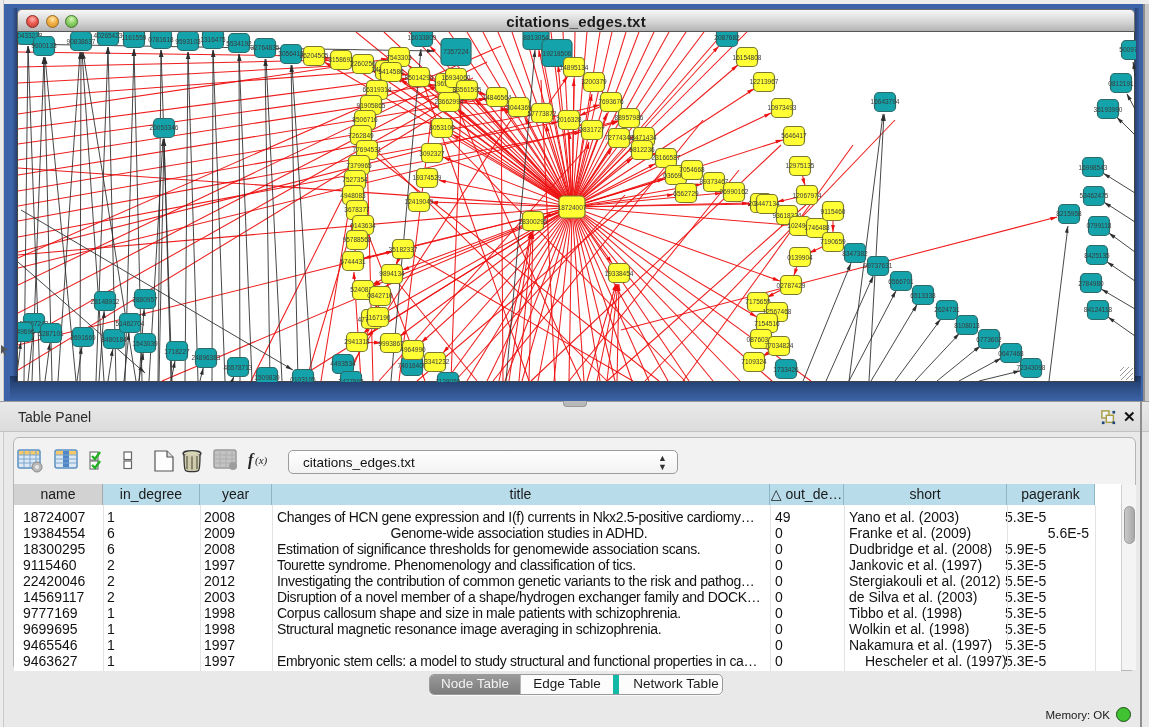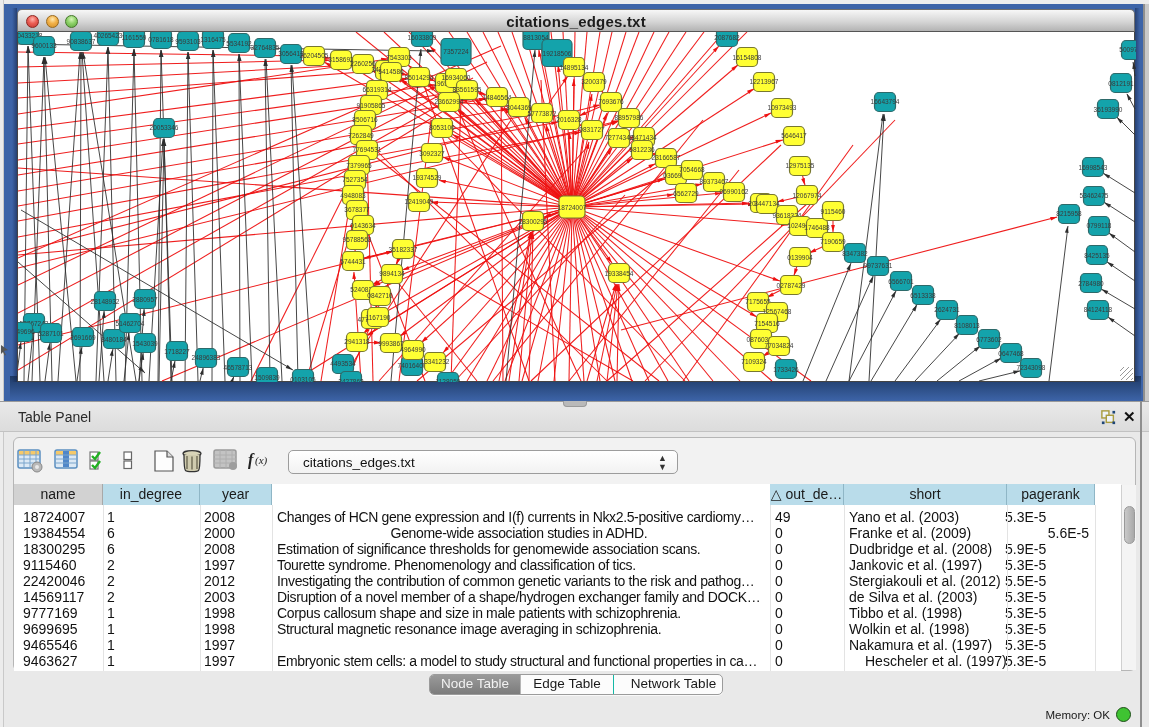--- a/index.html
+++ b/index.html
@@ -35,21 +35,21 @@
 .row{position:absolute;width:1107px;height:16px;font-size:14px;color:#111;white-space:nowrap;}
 .c{position:absolute;top:0;overflow:hidden;display:inline-block;white-space:nowrap;text-overflow:ellipsis;}
 #vsb{position:absolute;left:1121px;top:485px;width:15px;height:185px;background:#f4f4f4;border-left:1px solid #d0d0d0;}
 #vsb .th{position:absolute;left:2px;top:21px;width:11px;height:38px;border-radius:6px;background:linear-gradient(90deg,#c9c9c9,#a8a8a8);border:1px solid #999;}
 .colline{position:absolute;top:21px;width:1px;height:166px;background:#e3e3e3;}
 
 #tabs{position:absolute;left:429px;top:674px;width:294px;height:21px;border:1px solid #9b9b9b;border-radius:5px;background:#fcfcfc;box-shadow:0 1px 0 rgba(255,255,255,.7);}
 .tab{position:absolute;top:0;height:19px;font-size:13.5px;color:#1a1a1a;text-align:center;padding-top:1px;}
 #tab1{left:0;width:90px;background:linear-gradient(#9a9a9a,#7c7c7c);color:#f2f2f2;border-radius:4px 0 0 4px;}
 #tab2{left:90px;width:93px;border-left:1px solid #b5b5b5;}
-#tab3{left:183px;width:120px;border-left:1px solid #14b8a6;}
+#tab3{left:183px;width:120px;border-left:6px solid #14b8a6;}
 #mem{position:absolute;right:39px;top:709px;font-size:11.5px;color:#1a1a1a;}
 #memdot{position:absolute;left:1116px;top:707px;width:15px;height:15px;border-radius:50%;background:#3fc332;border:1.5px solid #1d4d17;}
 #botline{position:absolute;left:1140px;top:401px;width:2px;height:326px;background:#8f8f8f;}
 .icon{position:absolute;top:450px;}
 .nl{font-size:6.5px;fill:#3a3a3a;text-anchor:middle;font-family:"Liberation Sans",sans-serif;}
 .r{stroke:#ee1111;stroke-width:1.05;fill:none;opacity:.95;}
 .k{stroke:#2e2e2e;stroke-width:1;fill:none;opacity:.88;}
 </style></head>
 <body>
 <div id="root">
@@ -891,36 +891,37 @@
 <text x="239" y="16" font-family="Liberation Serif,serif" font-style="italic" font-size="11" fill="#222">(x)</text>
 </svg>
 <div id="combob">
       <div class="t">citations_edges.txt</div>
       <div class="ar">▲<br>▼</div>
     </div>
 <div id="tablewrap">
 <div class="hcell hgray" style="left:0px;width:89px;">name</div>
 <div class="hcell" style="left:89px;width:97px;">in_degree</div>
 <div class="hcell" style="left:186px;width:72px;">year</div>
+<div class="hcell" style="left:258px;width:498px;">title</div>
 <div class="hcell" style="left:756px;width:74px;">△ out_de…</div>
 <div class="hcell" style="left:830px;width:163px;">short</div>
 <div class="hcell" style="left:993px;width:88px;">pagerank</div>
 <div class="row" style="top:25px;">
         <span class="c" style="left:9px;width:83px;">18724007</span>
         <span class="c" style="left:93px;width:90px;">1</span>
         <span class="c" style="left:190px;width:66px;">2008</span>
         <span class="c" style="left:263px;width:484px;letter-spacing:-.35px;">Changes of HCN gene expression and I(f) currents in Nkx2.5-positive cardiomyoc…</span>
         <span class="c" style="left:761px;width:68px;">49</span>
         <span class="c" style="left:835px;width:152px;">Yano et al. (2003)</span>
         <span class="c" style="left:991px;width:84px;">5.3E-5</span>
       </div>
 <div class="row" style="top:41px;">
         <span class="c" style="left:9px;width:83px;">19384554</span>
         <span class="c" style="left:93px;width:90px;">6</span>
-        <span class="c" style="left:190px;width:66px;">2000</span>
+        <span class="c" style="left:190px;width:66px;">2009</span>
         <span class="c" style="left:263px;width:484px;letter-spacing:-.35px;text-align:center;">Genome-wide association studies in ADHD.</span>
         <span class="c" style="left:761px;width:68px;">0</span>
         <span class="c" style="left:835px;width:152px;">Franke et al. (2009)</span>
         <span class="c" style="left:991px;width:84px;text-align:right;">5.6E-5</span>
       </div>
 <div class="row" style="top:57px;">
         <span class="c" style="left:9px;width:83px;">18300295</span>
         <span class="c" style="left:93px;width:90px;">6</span>
         <span class="c" style="left:190px;width:66px;">2008</span>
         <span class="c" style="left:263px;width:484px;letter-spacing:-.35px;">Estimation of significance thresholds for genomewide association scans.</span>

